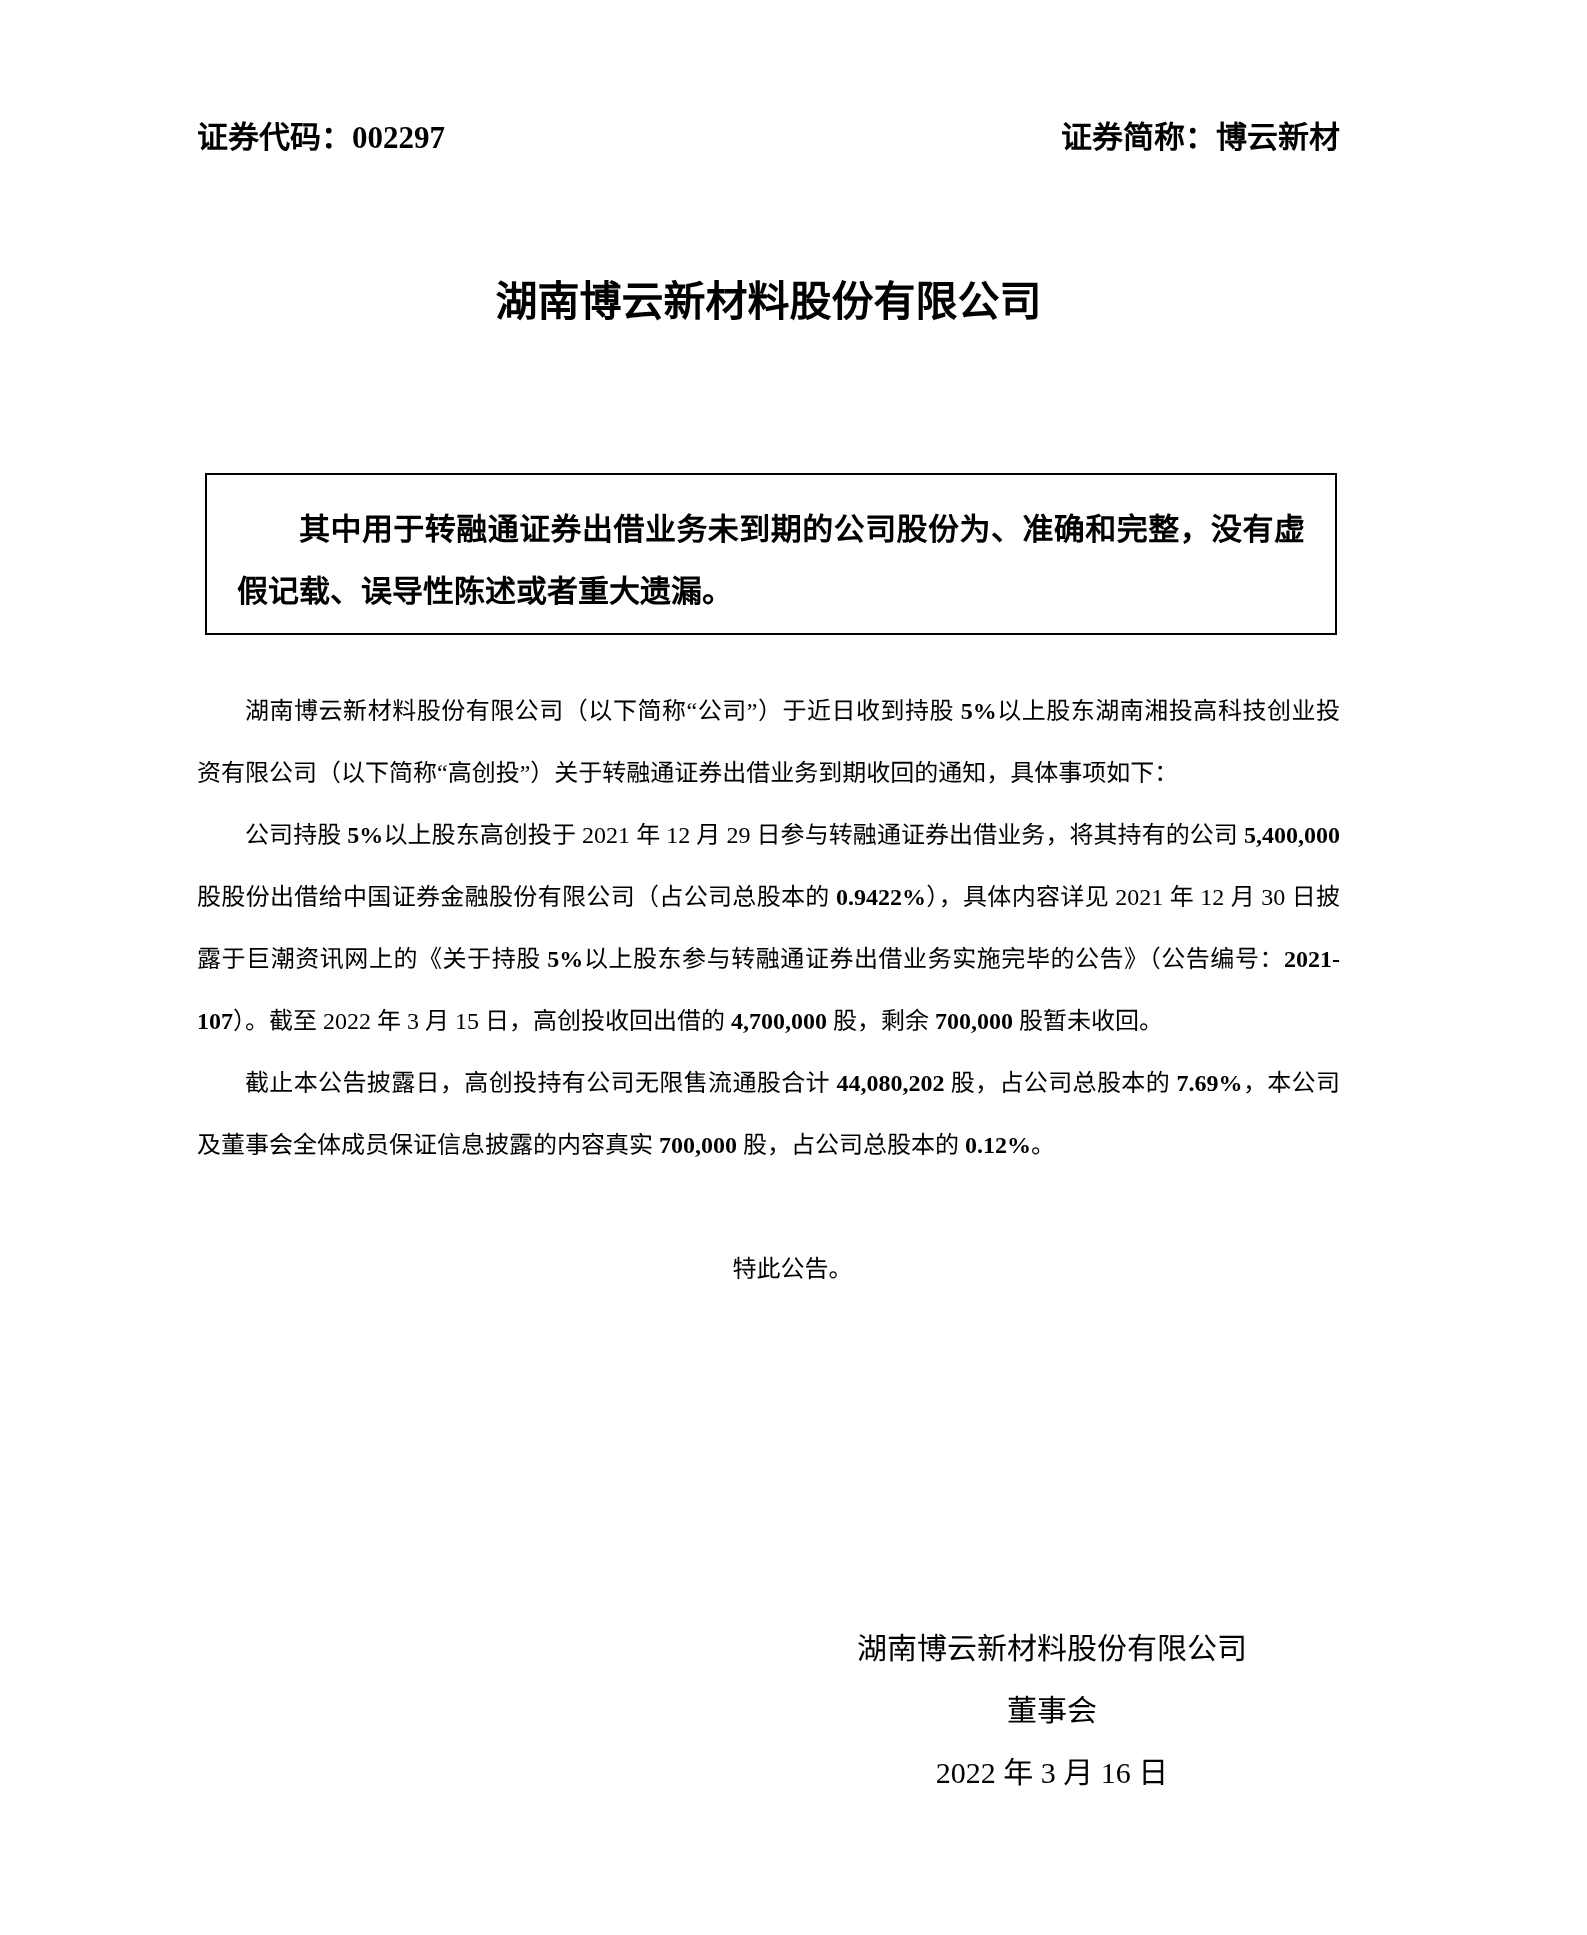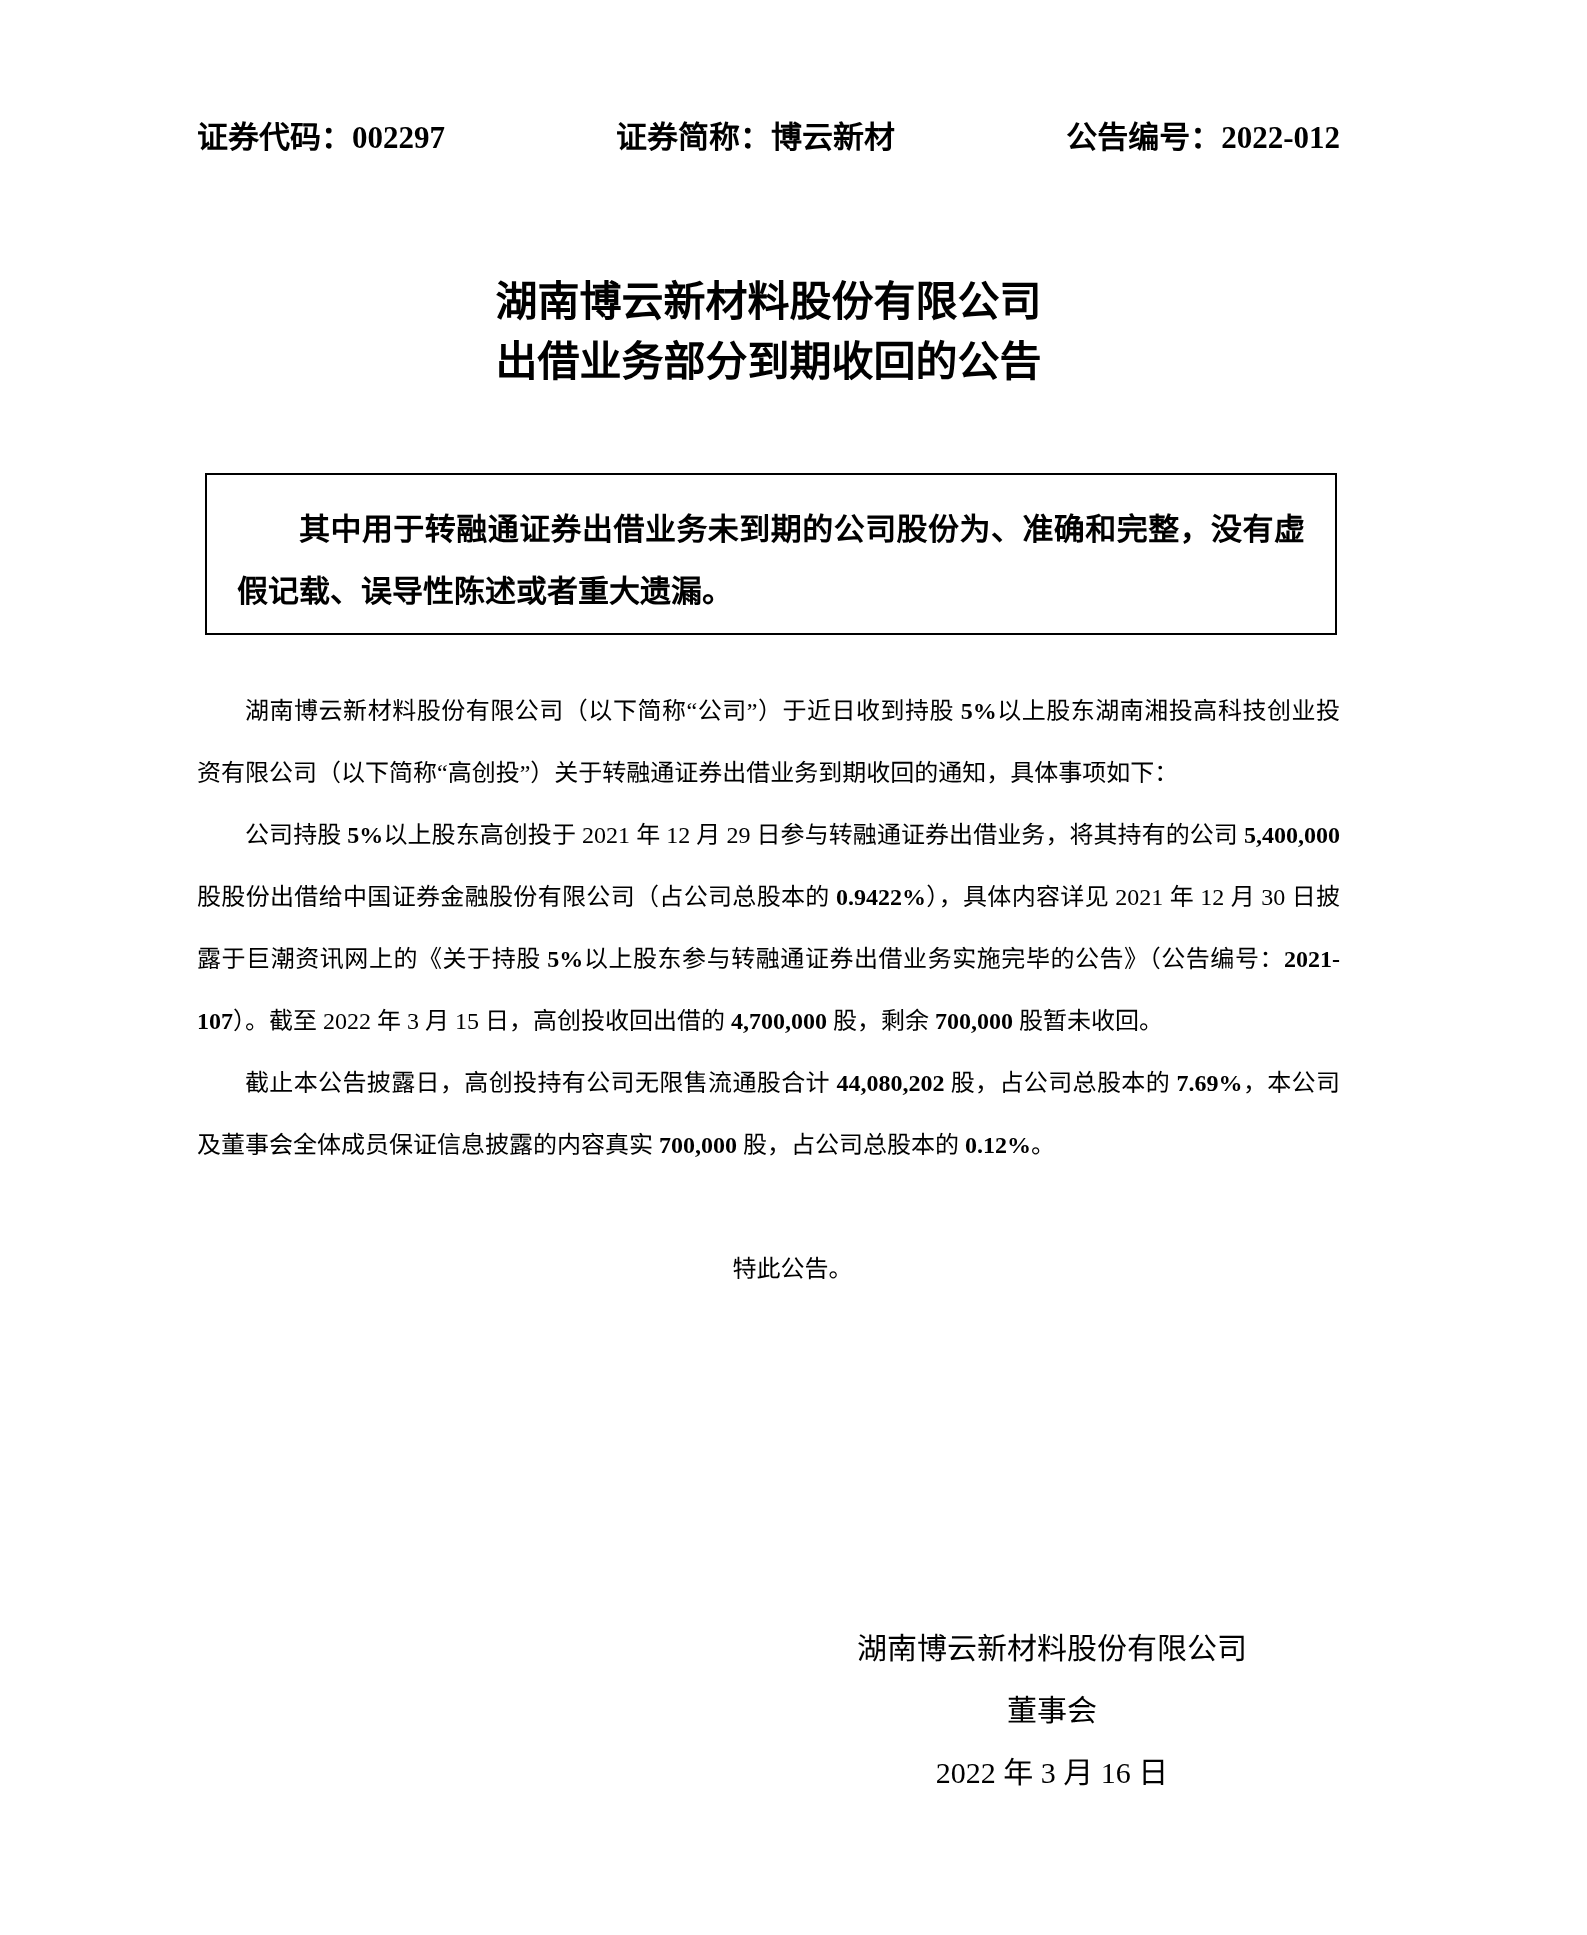--- a/index.html
+++ b/index.html
@@ -95,26 +95,24 @@
 </style>
 </head>
 <body>
 
 <div class="page">
   <div class="content">
 
     <div class="header-row">
       <span>证券代码：002297</span>
       <span>证券简称：博云新材</span>
-      <span>公告编号：2022-012</span>
     </div>
 
     <div class="title-block">
       <div>湖南博云新材料股份有限公司</div>
-      <div>出借业务部分到期收回的公告</div>
     </div>
 
     <div class="statement-box">
       <p>其中用于转融通证券出借业务未到期的公司股份为、准确和完整，没有虚假记载、误导性陈述或者重大遗漏。</p>
     </div>
 
     <div class="body-block">
       <p><span>湖南博云新材料股份有限公司（以下简称“公司”）于近日收到持股 </span><span class="bold-run">5%</span><span>以上股东湖南湘投高科技创业投资有限公司（以下简称“高创投”）关于转融通证券出借业务到期收回的通知，具体事项如下：</span></p>
       <p><span>公司持股 </span><span class="bold-run">5%</span><span>以上股东高创投于 2021 年 12 月 29 日参与转融通证券出借业务，将其持有的公司 </span><span class="bold-run">5,400,000</span><span> 股股份出借给中国证券金融股份有限公司（占公司总股本的 </span><span class="bold-run">0.9422%</span><span>），具体内容详见 2021 年 12 月 30 日披露于巨潮资讯网上的《关于持股 </span><span class="bold-run">5%</span><span>以上股东参与转融通证券出借业务实施完毕的公告》（公告编号：</span><span class="bold-run">2021-107</span><span>）。截至 2022 年 3 月 15 日，高创投收回出借的 </span><span class="bold-run">4,700,000</span><span> 股，剩余 </span><span class="bold-run">700,000</span><span> 股暂未收回。</span></p>
       <p><span>截止本公告披露日，高创投持有公司无限售流通股合计 </span><span class="bold-run">44,080,202</span><span> 股，占公司总股本的 </span><span class="bold-run">7.69%</span><span>，本公司及董事会全体成员保证信息披露的内容真实 </span><span class="bold-run">700,000</span><span> 股，占公司总股本的 </span><span class="bold-run">0.12%</span><span>。</span></p>

